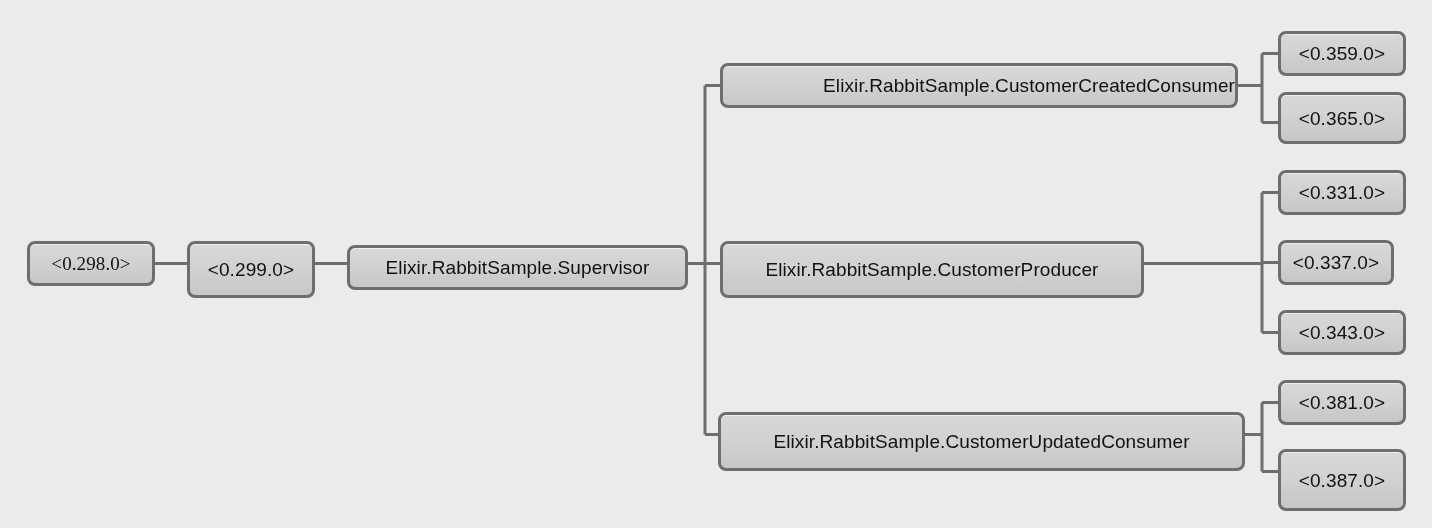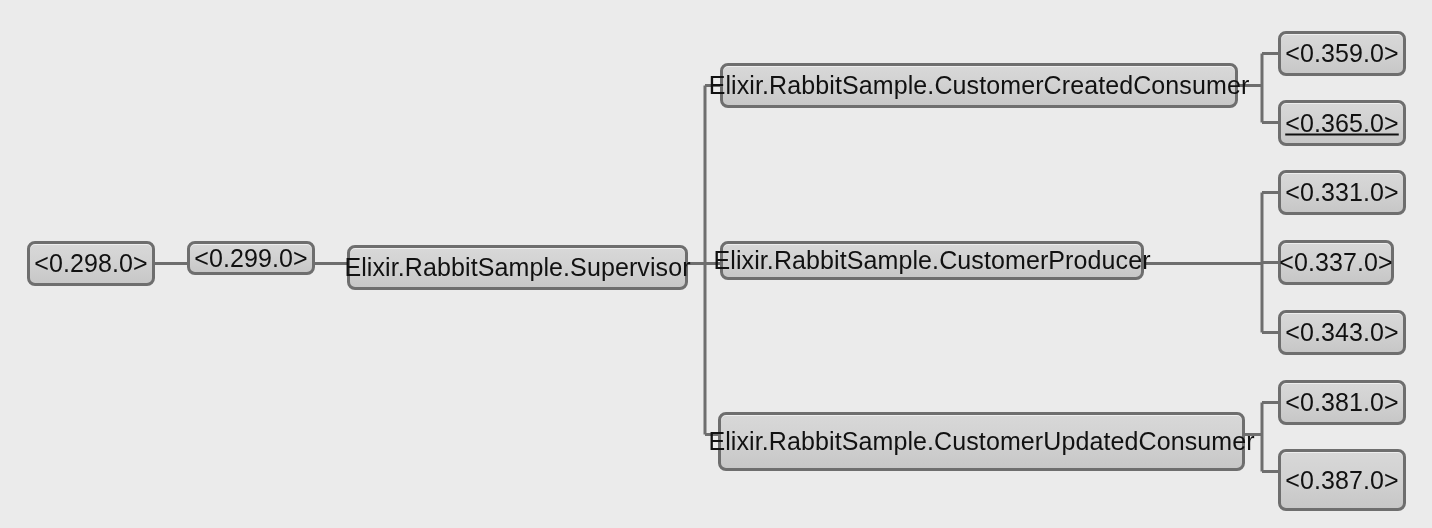--- a/index.html
+++ b/index.html
@@ -24,21 +24,21 @@
     height: 528px;
     pointer-events: none;
   }
   .node {
     position: absolute;
     box-sizing: border-box;
     border: 3px solid #6e6e6e;
     border-radius: 8px;
     background: linear-gradient(to bottom, #d8d8d8 0%, #d2d2d2 45%, #c7c7c7 100%);
     color: #111111;
-    font-size: 25px;
+    font-size: 19px;
     line-height: 1;
     letter-spacing: 0.1px;
     display: flex;
     align-items: center;
     justify-content: center;
     white-space: nowrap;
     box-shadow: 0 1px 0 rgba(255,255,255,0.55) inset;
     cursor: default;
   }
   .node .label {
@@ -66,42 +66,42 @@
       <path d="M 1262 192.5 L 1262 332.5" stroke="#6e6e6e" stroke-width="3" fill="none" stroke-linecap="butt"></path>
       <path d="M 1262 192.5 L 1278 192.5" stroke="#6e6e6e" stroke-width="3" fill="none" stroke-linecap="butt"></path>
       <path d="M 1262 262.5 L 1278 262.5" stroke="#6e6e6e" stroke-width="3" fill="none" stroke-linecap="butt"></path>
       <path d="M 1262 332.5 L 1278 332.5" stroke="#6e6e6e" stroke-width="3" fill="none" stroke-linecap="butt"></path>
       <path d="M 1245 434.5 L 1262 434.5" stroke="#6e6e6e" stroke-width="3" fill="none" stroke-linecap="butt"></path>
       <path d="M 1262 402.5 L 1262 471.5" stroke="#6e6e6e" stroke-width="3" fill="none" stroke-linecap="butt"></path>
       <path d="M 1262 402.5 L 1278 402.5" stroke="#6e6e6e" stroke-width="3" fill="none" stroke-linecap="butt"></path>
       <path d="M 1262 471.5 L 1278 471.5" stroke="#6e6e6e" stroke-width="3" fill="none" stroke-linecap="butt"></path>
     </svg>
   <div id="nodes">
-      <div class="node" style="left: 27px; top: 241px; width: 128px; height: 45px;">
+      <div class="node" style="left: 27px; top: 241px; width: 128px; height: 45px; font-family: Liberation Serif, serif;">
         <span class="label">&lt;0.298.0&gt;</span>
       </div>
-      <div class="node" style="left: 187px; top: 241px; width: 128px; height: 34px;">
+      <div class="node" style="left: 187px; top: 241px; width: 128px; height: 57px;">
         <span class="label">&lt;0.299.0&gt;</span>
       </div>
       <div class="node" style="left: 347px; top: 245px; width: 341px; height: 45px;">
         <span class="label">Elixir.RabbitSample.Supervisor</span>
       </div>
-      <div class="node" style="left: 720px; top: 63px; width: 518px; height: 45px;">
+      <div class="node" style="left: 720px; top: 63px; width: 518px; height: 45px; justify-content: flex-end;">
         <span class="label">Elixir.RabbitSample.CustomerCreatedConsumer</span>
       </div>
-      <div class="node" style="left: 720px; top: 241px; width: 424px; height: 39px;">
+      <div class="node" style="left: 720px; top: 241px; width: 424px; height: 57px;">
         <span class="label">Elixir.RabbitSample.CustomerProducer</span>
       </div>
       <div class="node" style="left: 718px; top: 412px; width: 527px; height: 59px;">
         <span class="label">Elixir.RabbitSample.CustomerUpdatedConsumer</span>
       </div>
       <div class="node" style="left: 1278px; top: 31px; width: 128px; height: 45px;">
         <span class="label">&lt;0.359.0&gt;</span>
       </div>
-      <div class="node" style="left: 1278px; top: 100px; width: 128px; height: 46px; text-decoration: underline;">
+      <div class="node" style="left: 1278px; top: 92px; width: 128px; height: 52px;">
         <span class="label">&lt;0.365.0&gt;</span>
       </div>
       <div class="node" style="left: 1278px; top: 170px; width: 128px; height: 45px;">
         <span class="label">&lt;0.331.0&gt;</span>
       </div>
       <div class="node" style="left: 1278px; top: 240px; width: 116px; height: 45px;">
         <span class="label">&lt;0.337.0&gt;</span>
       </div>
       <div class="node" style="left: 1278px; top: 310px; width: 128px; height: 45px;">
         <span class="label">&lt;0.343.0&gt;</span>

